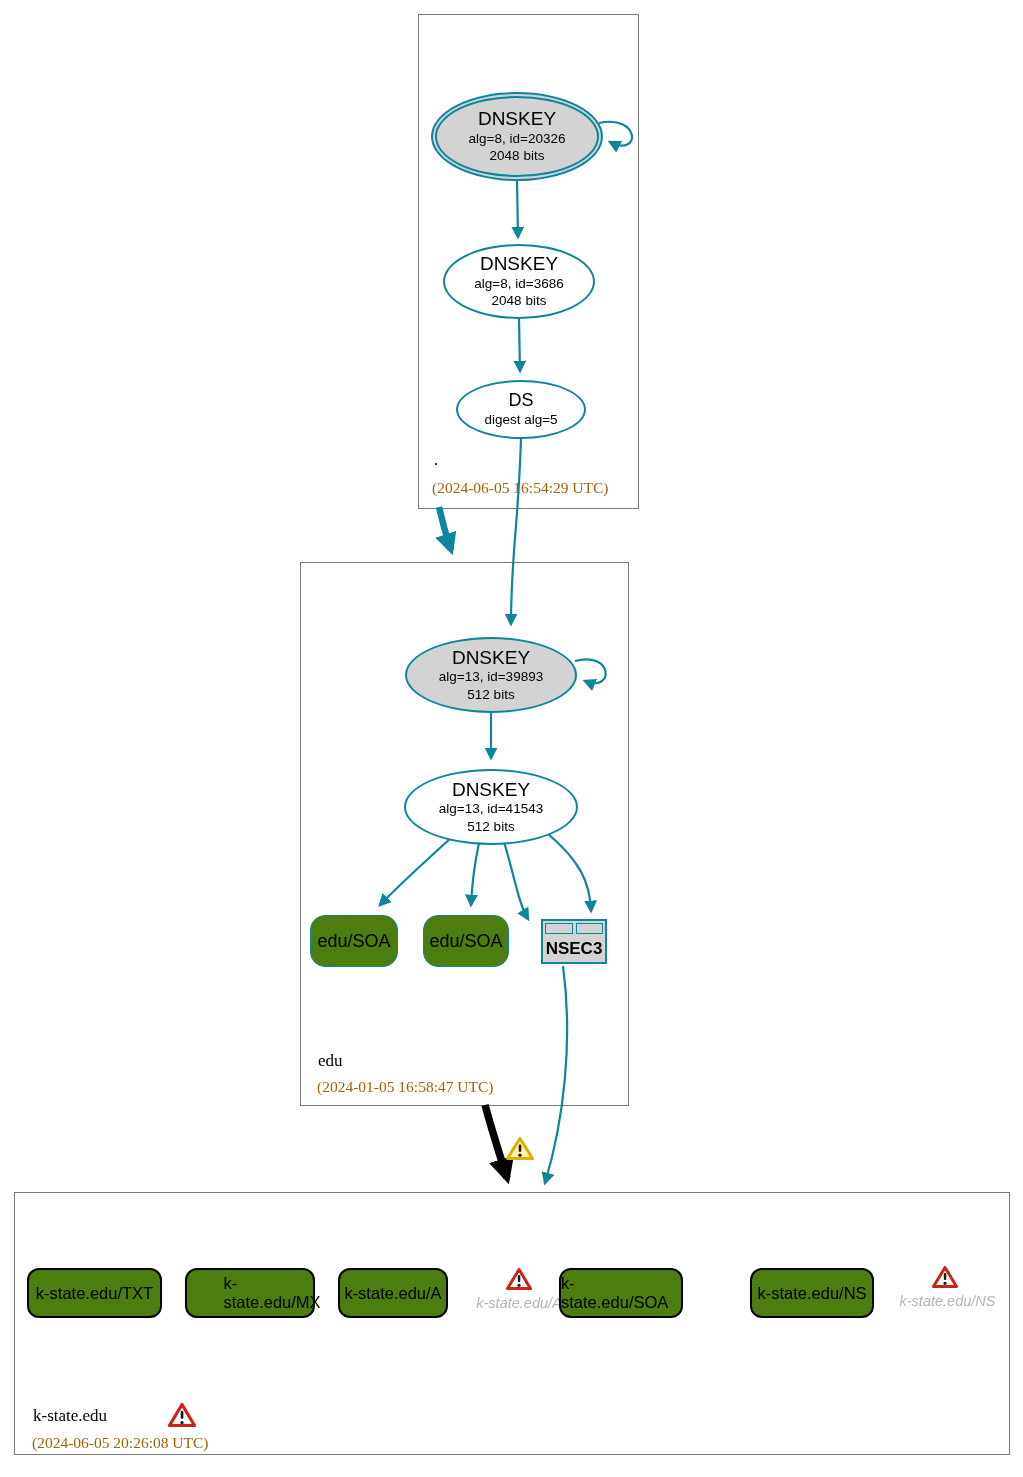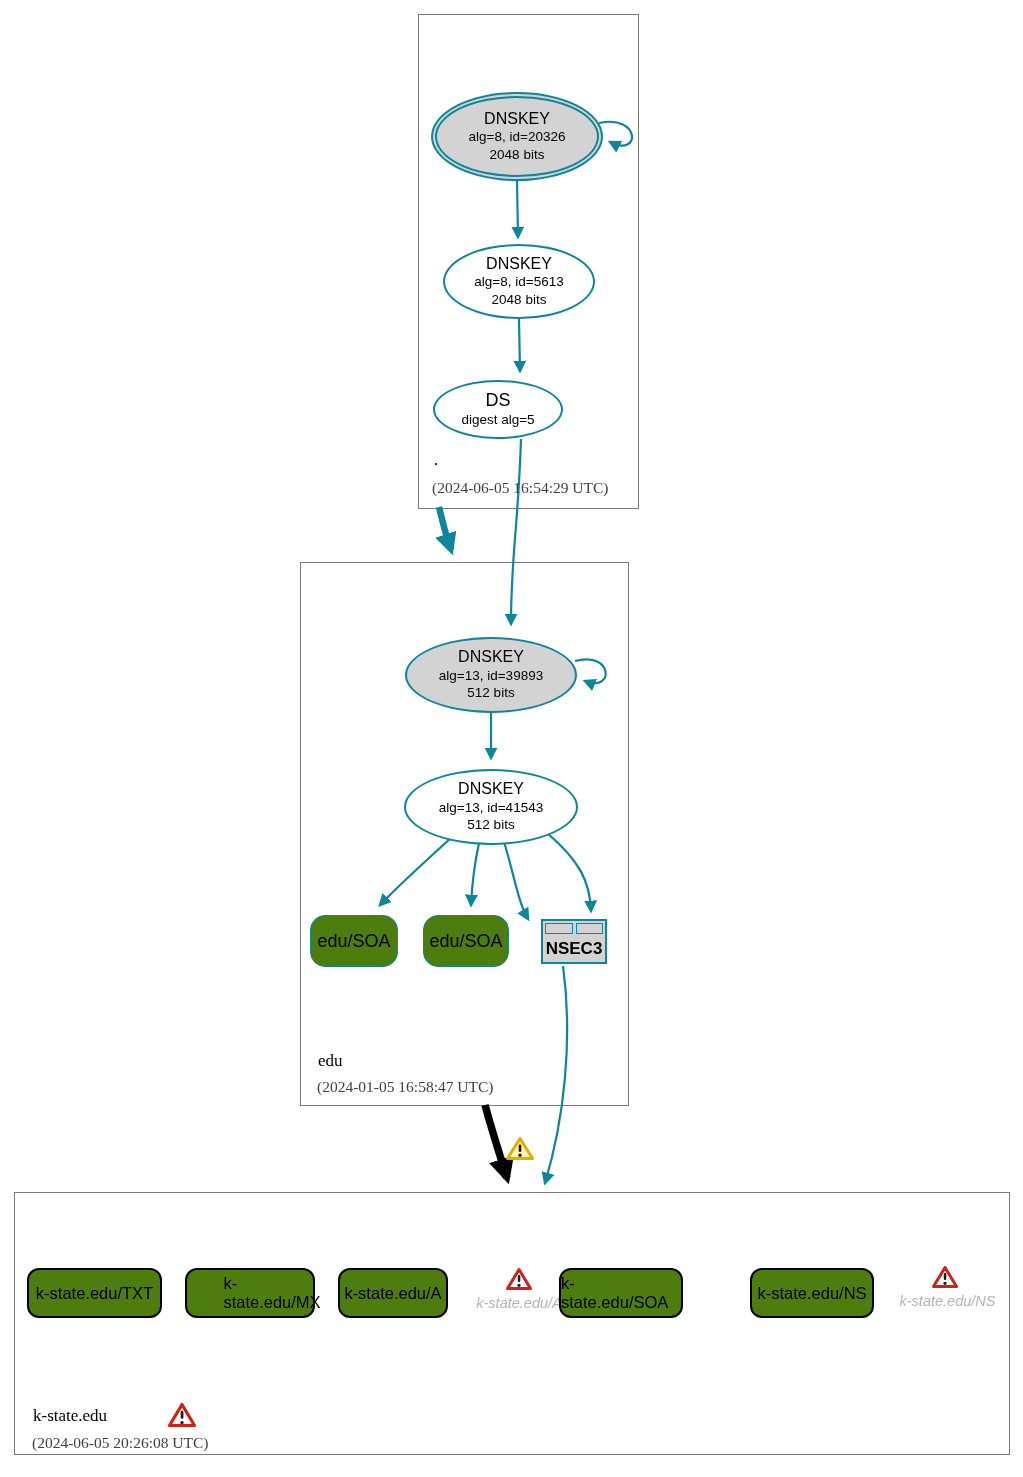--- a/index.html
+++ b/index.html
@@ -15,37 +15,37 @@
   .ellipse {
     border:2px solid var(--teal); border-radius:50%; background:#fff;
     display:flex; flex-direction:column; align-items:center; justify-content:center;
     text-align:center;
   }
   .ellipse.gray { background:var(--nodefill); }
   .ellipse.double::before {
     content:""; position:absolute; inset:2px; border:2px solid var(--teal);
     border-radius:50%; pointer-events:none;
   }
-  .node-title { font-size:16px; color:#000; line-height:1.15; position:relative; }
+  .node-title { font-size:19px; color:#000; line-height:1.15; position:relative; }
   .node-title.small { font-size:18px; }
   .node-detail { font-family:Liberation Sans, sans-serif; font-size:13.5px; color:#000; line-height:1.3; position:relative; }
 
   .rrset {
     border:1.6px solid var(--teal); border-radius:15px; background:#4d7c0f;
     display:flex; align-items:center; justify-content:center; font-size:18px; color:#000;
   }
   .rrset.black { border:2px solid #000; border-radius:12px; font-size:16.5px; }
 
   .nsec3 { border:2.5px solid var(--teal); background:var(--nodefill);font-weight:bold; }
   .nsec3-cells { position:absolute; left:2px; right:2px; top:2px; height:11px; display:flex; gap:3px; }
   .nsec3-cell { flex:1; border:1.6px solid var(--teal); background:var(--nodefill); box-sizing:border-box; }
   .nsec3-label { position:absolute; left:0; right:0; bottom:3px; text-align:center; font-size:17px; color:#000; }
 
   .zone-name { position:absolute; z-index:2; font-family:"Liberation Serif", serif; font-size:17px; color:#000; }
-  .zone-ts { position:absolute; z-index:2; font-family:"Liberation Serif", serif; font-size:15.5px; color:#404040; white-space:nowrap; }
+  .zone-ts { position:absolute; z-index:2; font-family:"Liberation Serif", serif; font-size:15.5px; color:#a16207; white-space:nowrap; }
 
   .ghost { position:absolute; z-index:2; color:#b4b4b4; font-style:italic; font-size:14.5px; text-align:center; white-space:nowrap; }
   .warn { position:absolute; z-index:3; }
 
   .edge { stroke:var(--teal); stroke-width:2.2; fill:none; }
   .edge-thick { stroke:var(--teal); stroke-width:6.5; fill:none; }
   .edge-black { stroke:#000; stroke-width:7.5; fill:none; }
   .mk-teal { fill:var(--teal); }
   .mk-black { fill:#000; }
 </style>
@@ -96,24 +96,24 @@
   <path class="edge-black" d="M 485,1105 C 494,1138 501,1158 507,1178" marker-end="url(#ah-black)"></path>
 </svg>
 
 <div class="node ellipse gray double" style="left:431px; top:92px; width:172px; height:89px;">
   <span class="node-title">DNSKEY</span>
   <span class="node-detail">alg=8, id=20326</span>
   <span class="node-detail">2048 bits</span>
 </div>
 <div class="node ellipse" style="left:443px; top:244px; width:152px; height:75px;">
   <span class="node-title">DNSKEY</span>
-  <span class="node-detail">alg=8, id=5613</span>
+  <span class="node-detail">alg=8, id=3686</span>
   <span class="node-detail">2048 bits</span>
 </div>
-<div class="node ellipse" style="left:433px; top:380px; width:130px; height:59px;">
+<div class="node ellipse" style="left:456px; top:380px; width:130px; height:59px;">
   <span class="node-title small">DS</span>
   <span class="node-detail">digest alg=5</span>
 </div>
 <div class="zone-name" style="left:434px; top:450px;">.</div>
 <div class="zone-ts" style="left:432px; top:479px;">(2024-06-05 16:54:29 UTC)</div>
 
 <div class="node ellipse gray" style="left:405px; top:637px; width:172px; height:76px;">
   <span class="node-title">DNSKEY</span>
   <span class="node-detail">alg=13, id=39893</span>
   <span class="node-detail">512 bits</span>

